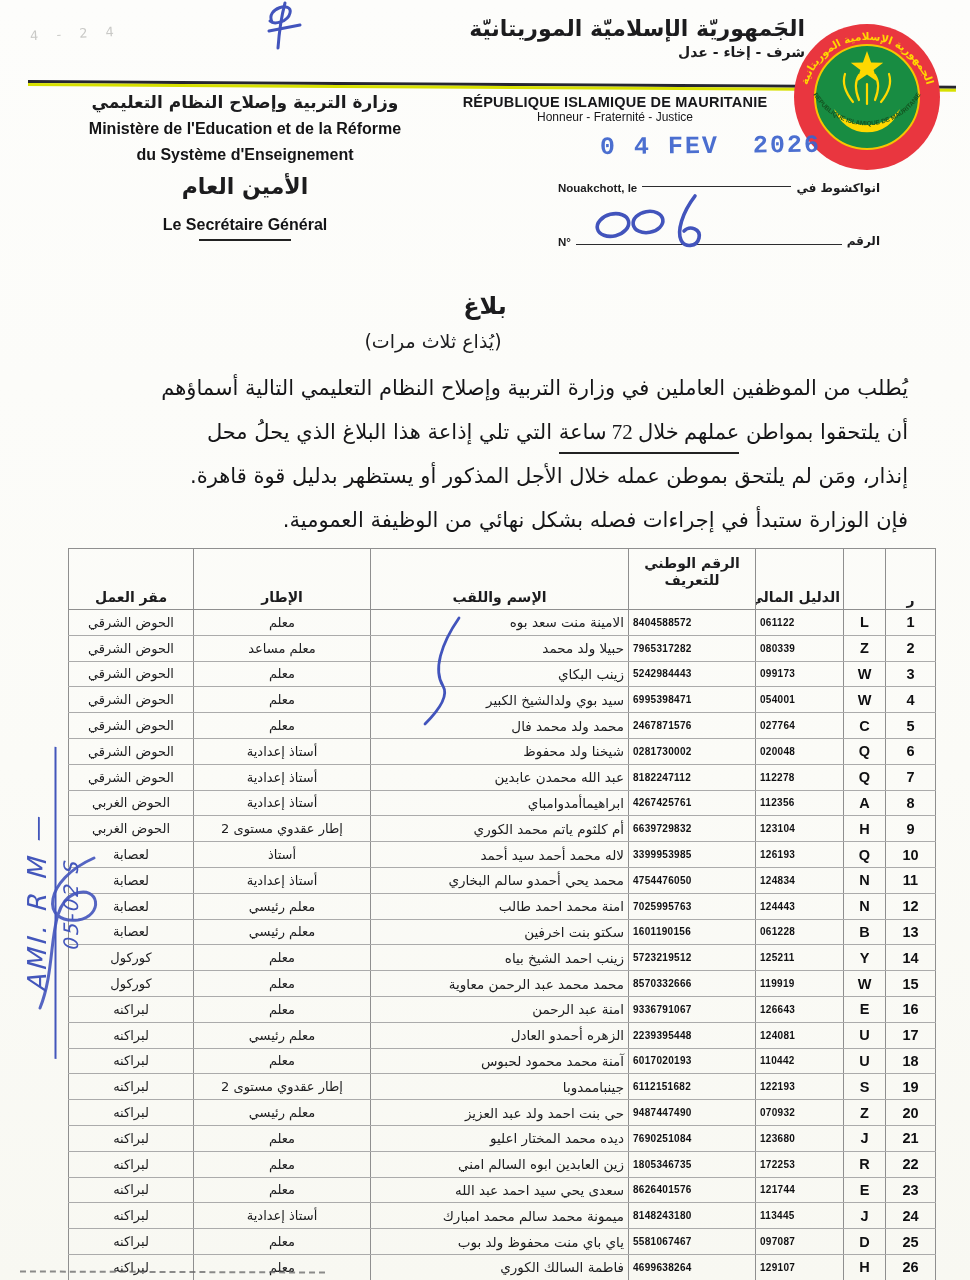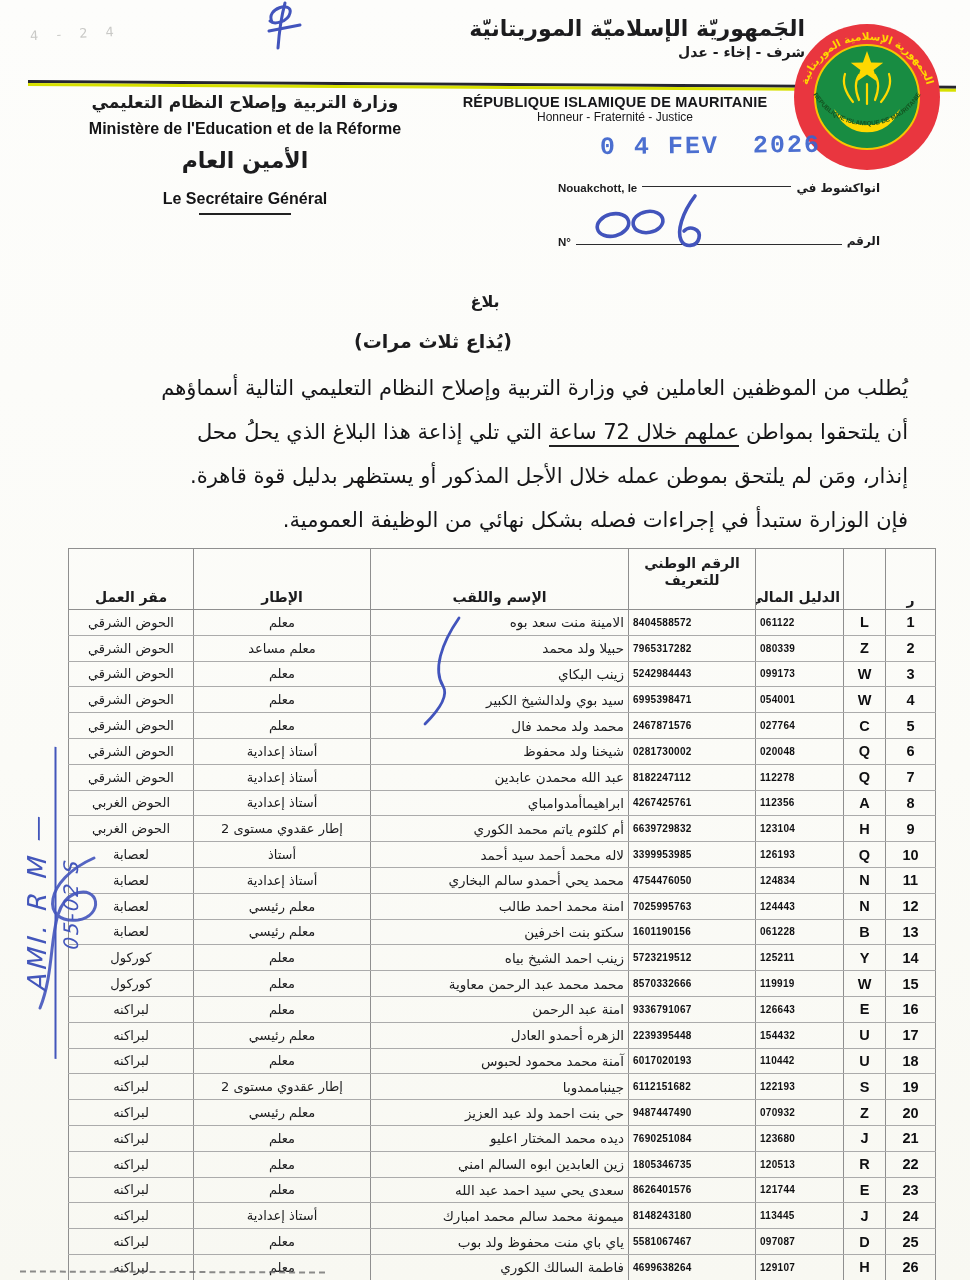--- a/index.html
+++ b/index.html
@@ -48,25 +48,25 @@
     left:-104px;top:872px;width:312px;
     transform:rotate(-90deg) skewX(-5deg);
     color:#4356bb;text-align:center;font-style:italic;
   }
   .margin-note .l1{font-size:26px;letter-spacing:3px;border-bottom:2.5px solid #4356bb;padding-bottom:3px;}
   .margin-note .l2{font-size:20px;letter-spacing:2px;margin-top:2px;}
   .pencil{left:30px;top:26px;font-size:13px;letter-spacing:7px;color:#6a6a66;opacity:.35;transform:rotate(-3deg);}
   .bottom-dots{left:20px;top:1271px;width:305px;border-top:2px dashed #666;opacity:.75;transform:rotate(.2deg);}
 
   
-  .notice-title{left:0;top:292px;width:970px;text-align:center;font-size:16px;font-weight:bold;direction:rtl;}
-  .notice-sub{left:0;top:330px;width:866px;text-align:center;font-size:19px;font-weight:bold;direction:rtl;}
+  .notice-title{left:0;top:292px;width:970px;text-align:center;font-size:24px;font-weight:bold;direction:rtl;}
+  .notice-sub{left:0;top:330px;width:866px;text-align:center;font-size:19px;font-weight:normal;direction:rtl;}
   .notice-body{left:70px;top:366px;width:838px;direction:rtl;text-align:right;
     font-size:21px;line-height:44px;color:#161618;}
-  .u72{border-bottom:2px solid #222;padding-bottom:1px;}
+  .u72{border-bottom:2px solid #222;padding-bottom:8px;font-family:Liberation Serif, serif;}
 
   
   .staff-table{left:68px;top:548px;width:867px;border-collapse:collapse;direction:rtl;table-layout:fixed;}
   .staff-table col.c-num{width:50px;}
   .staff-table col.c-letter{width:42px;}
   .staff-table col.c-fin{width:88px;}
   .staff-table col.c-nid{width:127px;}
   .staff-table col.c-name{width:258px;}
   .staff-table col.c-cadre{width:177px;}
   .staff-table col.c-work{width:125px;}
@@ -110,20 +110,21 @@
 
   <div class="abs fr-block lat">
     <div class="country-fr">RÉPUBLIQUE ISLAMIQUE DE MAURITANIE</div>
     <div class="motto-fr">Honneur - Fraternité - Justice</div>
   </div>
 
   <div class="abs left-block">
     <div class="ministry-ar">وزارة التربية وإصلاح النظام التعليمي</div>
     <div class="ministry-fr lat">
       <div>Ministère de l'Education et de la Réforme</div>
+      <div>du Système d'Enseignement</div>
     </div>
     <div class="office-ar">الأمين العام</div>
     <div class="office-fr lat">Le Secrétaire Général</div>
     <div class="office-underline"></div>
   </div>
 
   <svg class="abs" style="left:792px;top:22px;" width="150" height="150" viewBox="0 0 150 150">
     <defs>
       <path id="arcTop" d="M 13,80 A 62,62 0 0 1 137,80"></path>
       <path id="arcBot" d="M 19,68 A 62,62 0 0 0 131,68"></path>
@@ -342,21 +343,21 @@
           <td class="col-letter">E</td>
           <td class="col-fin">126643</td>
           <td class="col-nid">9336791067</td>
           <td class="col-name">امنة عبد الرحمن</td>
           <td class="col-cadre">معلم</td>
           <td class="col-work">لبراكنه</td>
         </tr>
         <tr>
           <td class="col-num">17</td>
           <td class="col-letter">U</td>
-          <td class="col-fin">154432</td>
+          <td class="col-fin">124081</td>
           <td class="col-nid">2239395448</td>
           <td class="col-name">الزهره أحمدو العادل</td>
           <td class="col-cadre">معلم رئيسي</td>
           <td class="col-work">لبراكنه</td>
         </tr>
         <tr>
           <td class="col-num">18</td>
           <td class="col-letter">U</td>
           <td class="col-fin">110442</td>
           <td class="col-nid">6017020193</td>
@@ -387,21 +388,21 @@
           <td class="col-letter">J</td>
           <td class="col-fin">123680</td>
           <td class="col-nid">7690251084</td>
           <td class="col-name">ديده محمد المختار اعليو</td>
           <td class="col-cadre">معلم</td>
           <td class="col-work">لبراكنه</td>
         </tr>
         <tr>
           <td class="col-num">22</td>
           <td class="col-letter">R</td>
-          <td class="col-fin">120513</td>
+          <td class="col-fin">172253</td>
           <td class="col-nid">1805346735</td>
           <td class="col-name">زين العابدين ابوه السالم امني</td>
           <td class="col-cadre">معلم</td>
           <td class="col-work">لبراكنه</td>
         </tr>
         <tr>
           <td class="col-num">23</td>
           <td class="col-letter">E</td>
           <td class="col-fin">121744</td>
           <td class="col-nid">8626401576</td>

